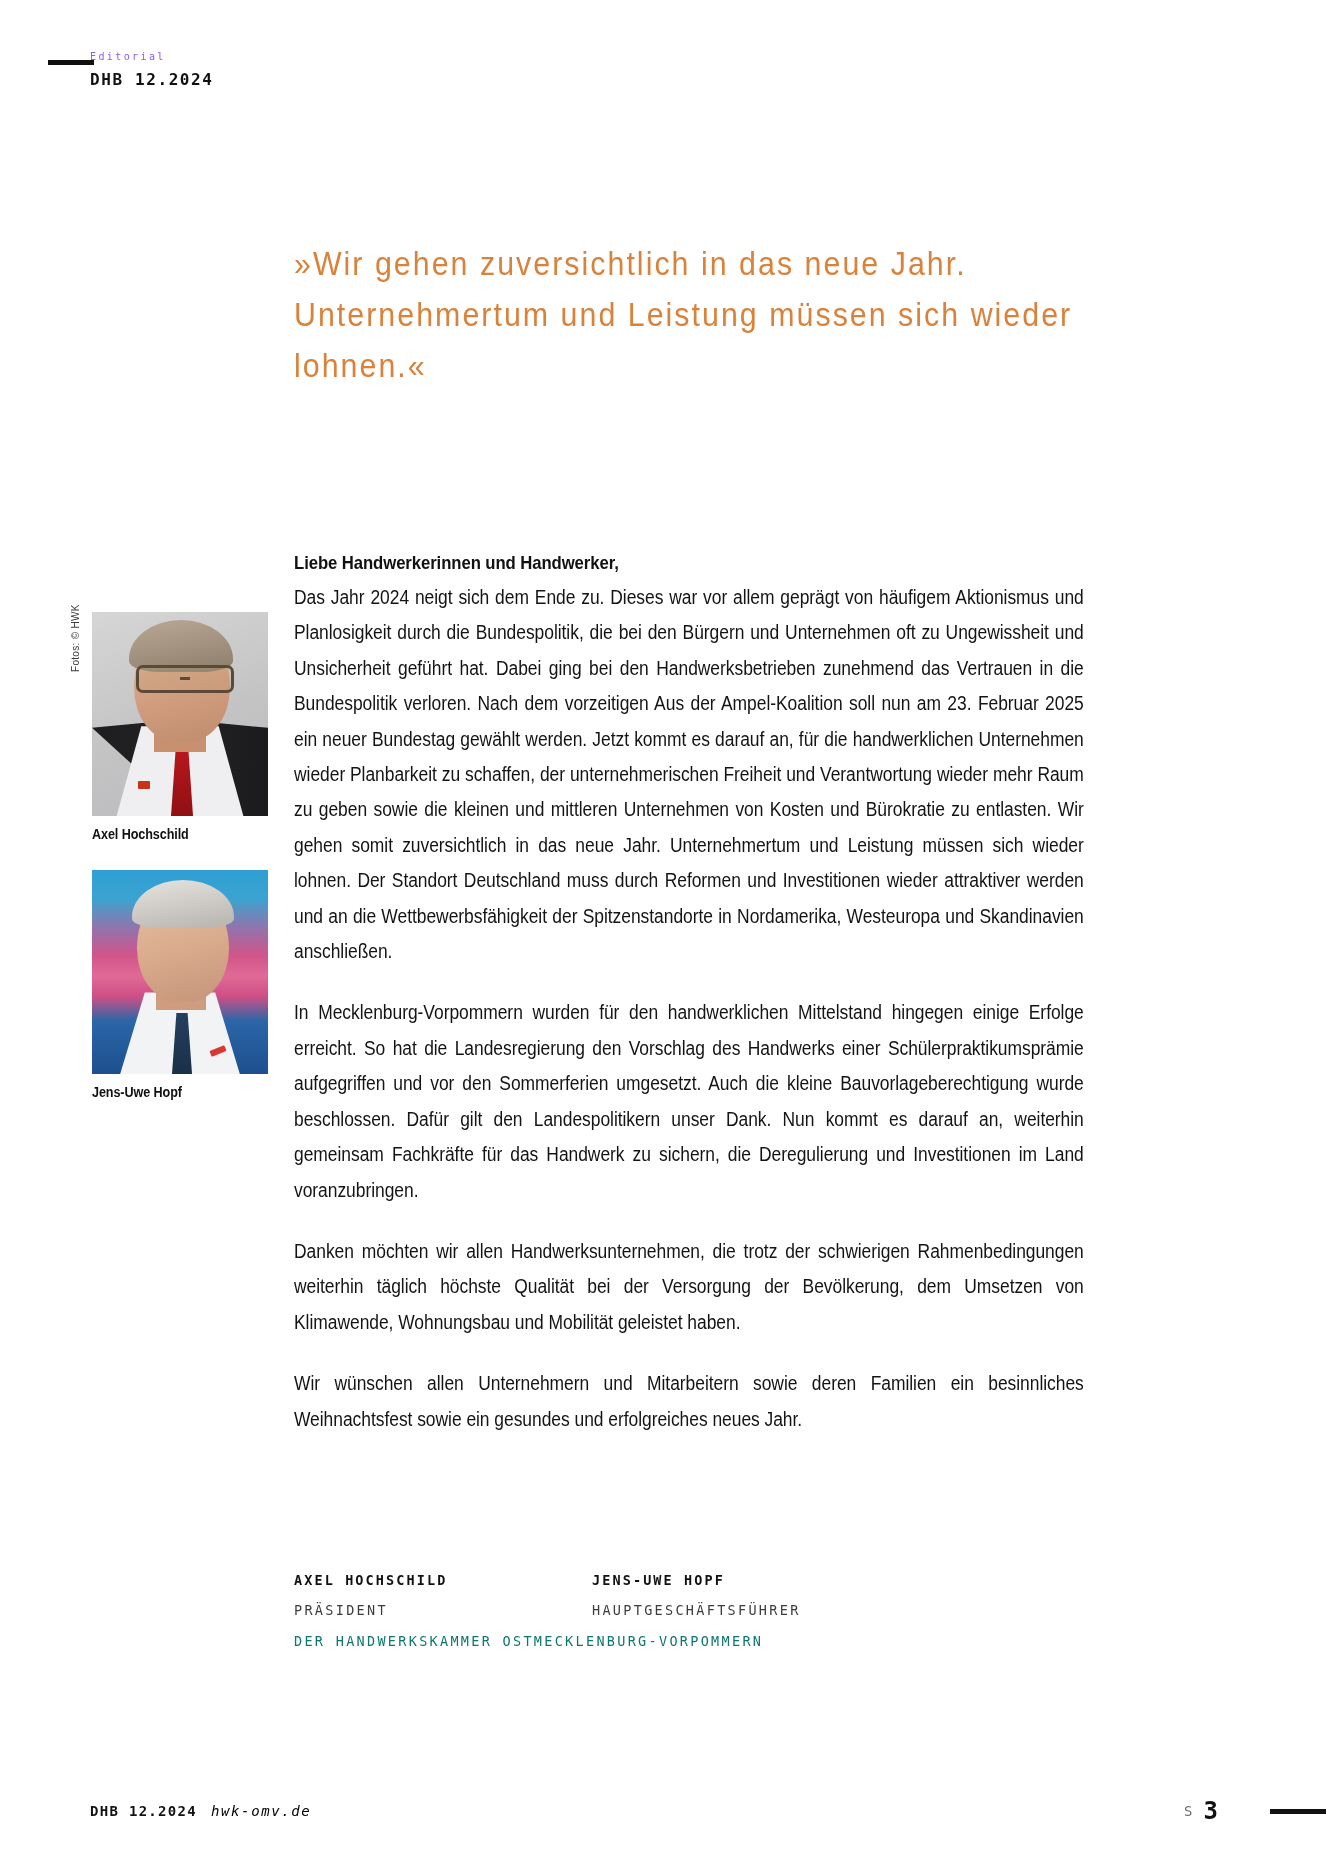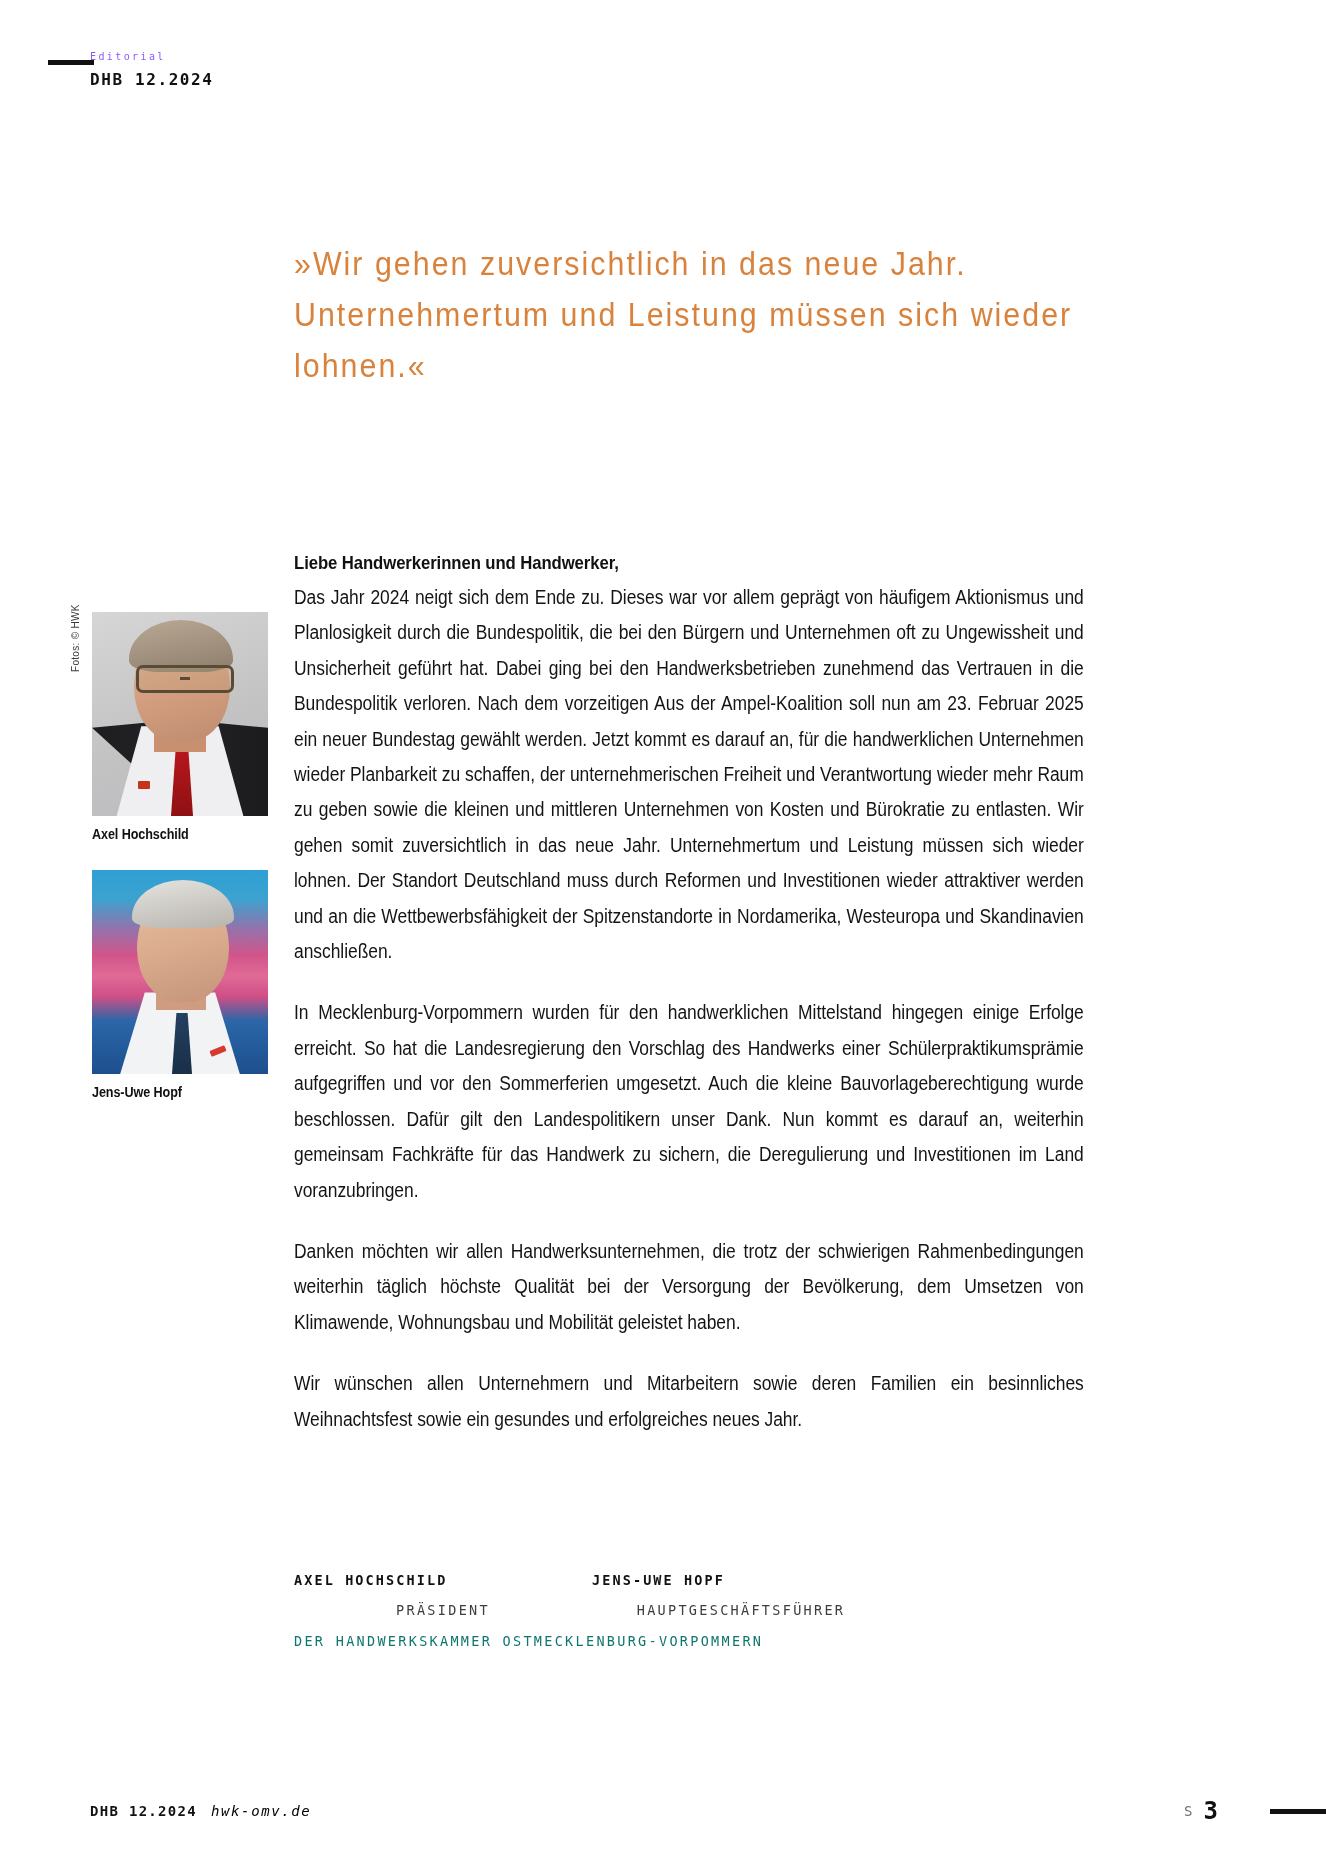--- a/index.html
+++ b/index.html
@@ -267,21 +267,20 @@
     line-height: 30px;
     white-space: nowrap;
   }
   .sig-role {
     font-size: 13.5px;
     font-weight: 400;
     letter-spacing: 2.3px;
     color: #3d3d3d;
     line-height: 30px;
     white-space: nowrap;
-    text-align: center;
   }
   .sig-org {
     font-size: 13.5px;
     font-weight: 400;
     letter-spacing: 2.3px;
     color: #0f766e;
     line-height: 30px;
     margin-top: 1px;
     white-space: nowrap;
   }

